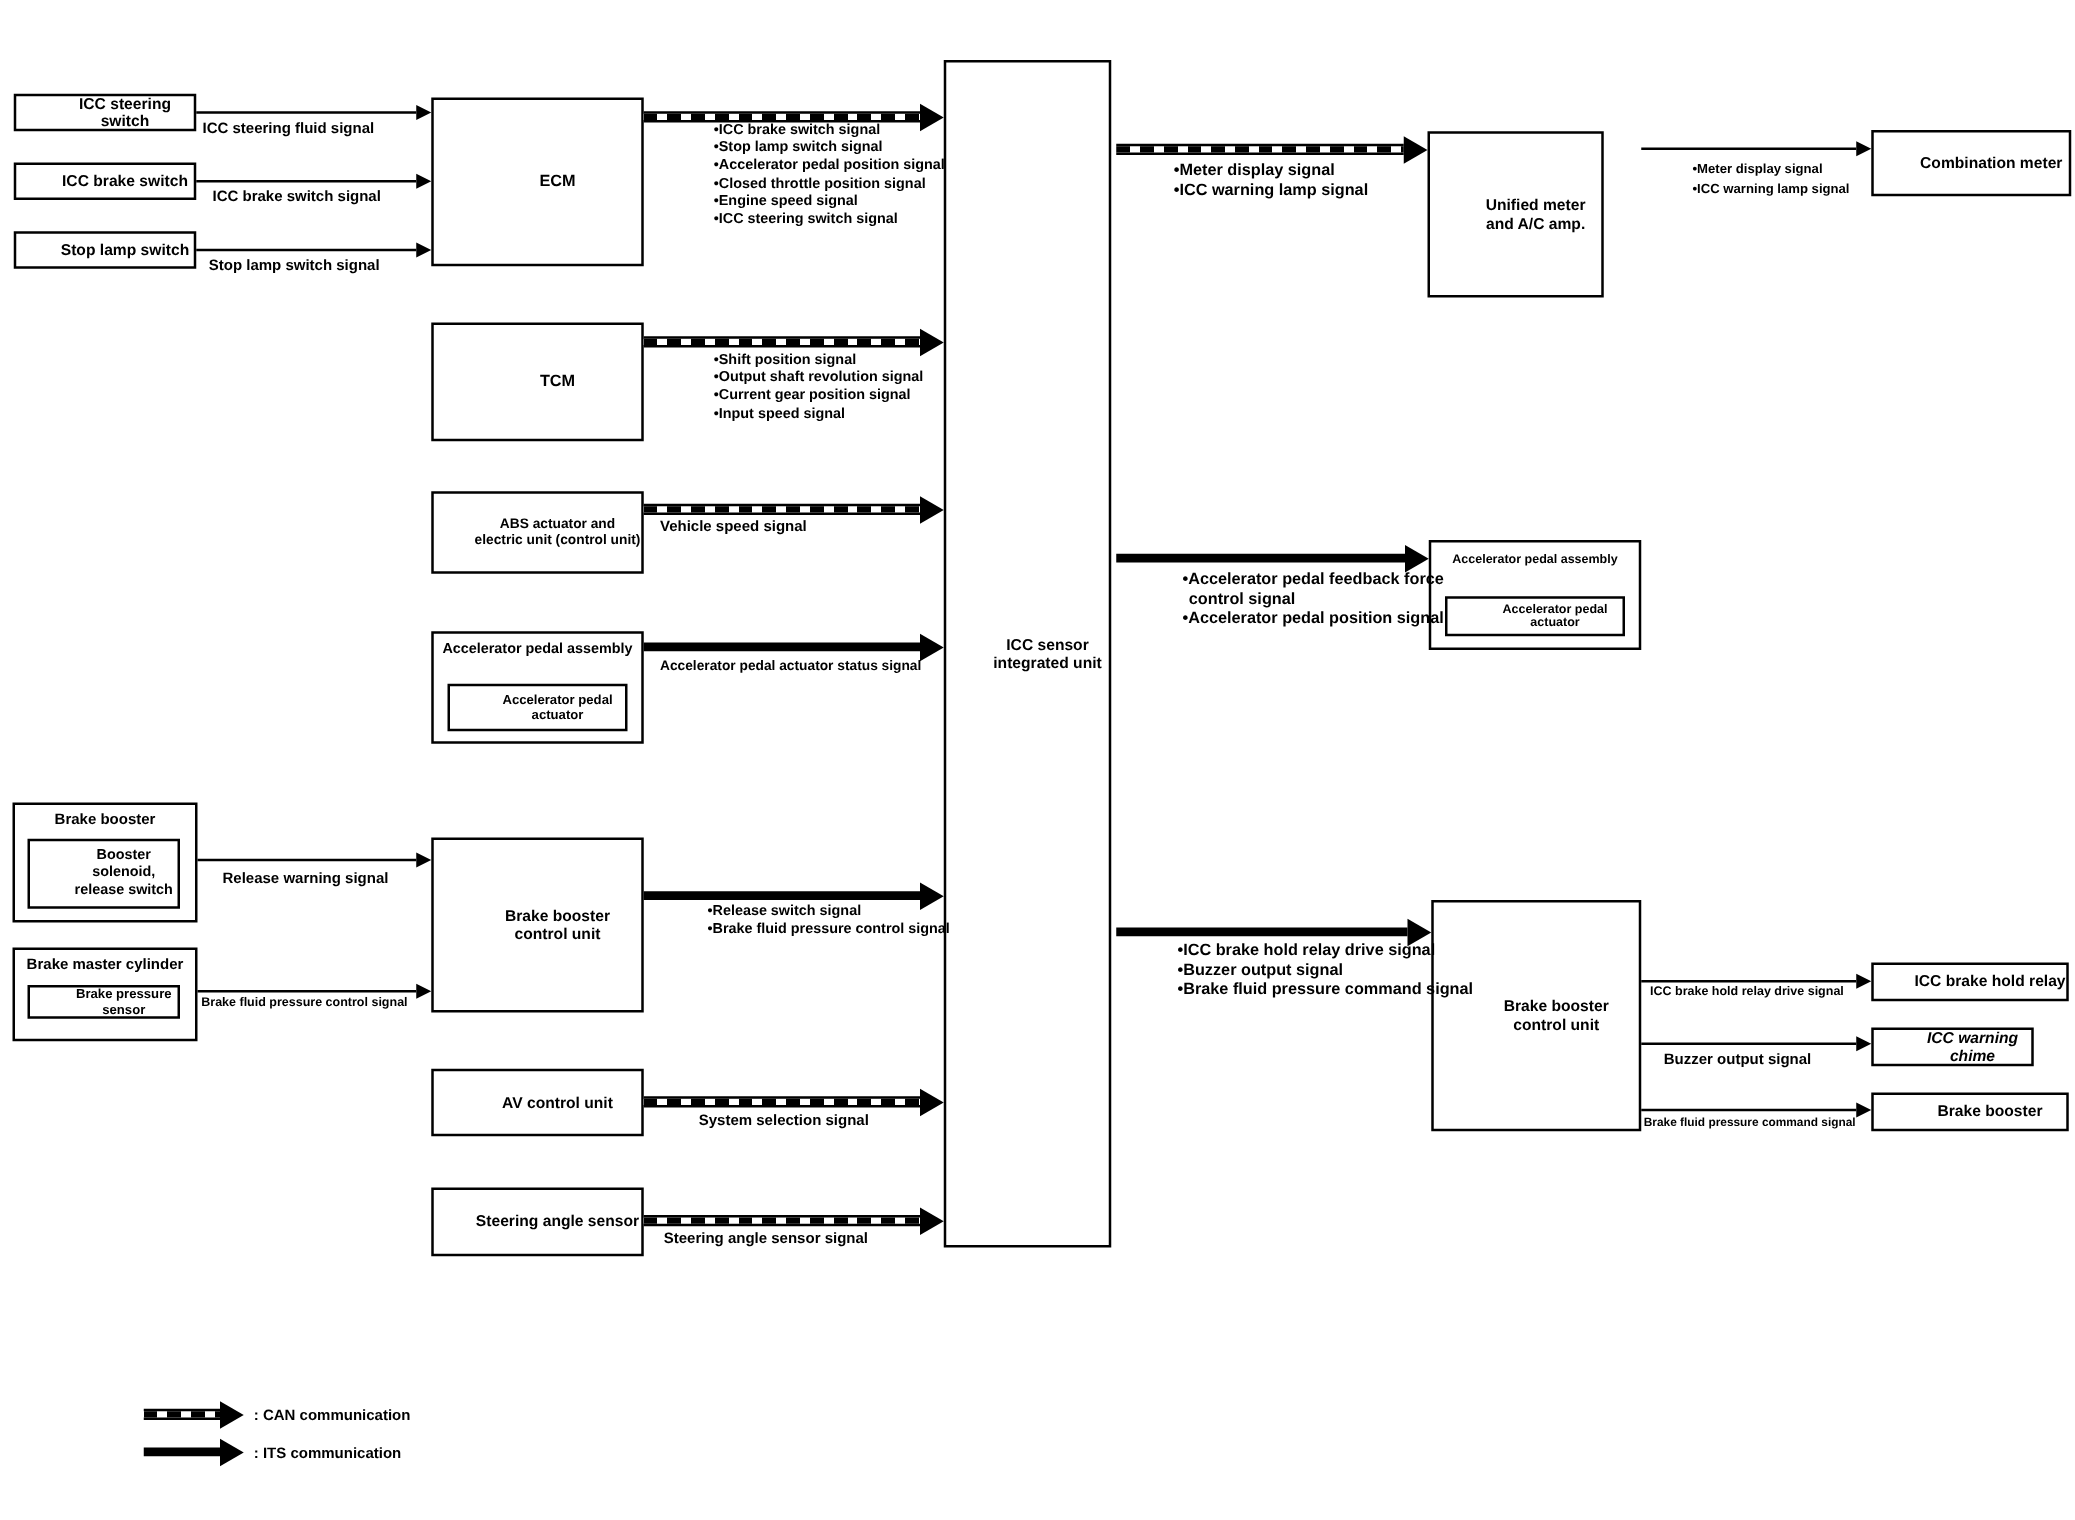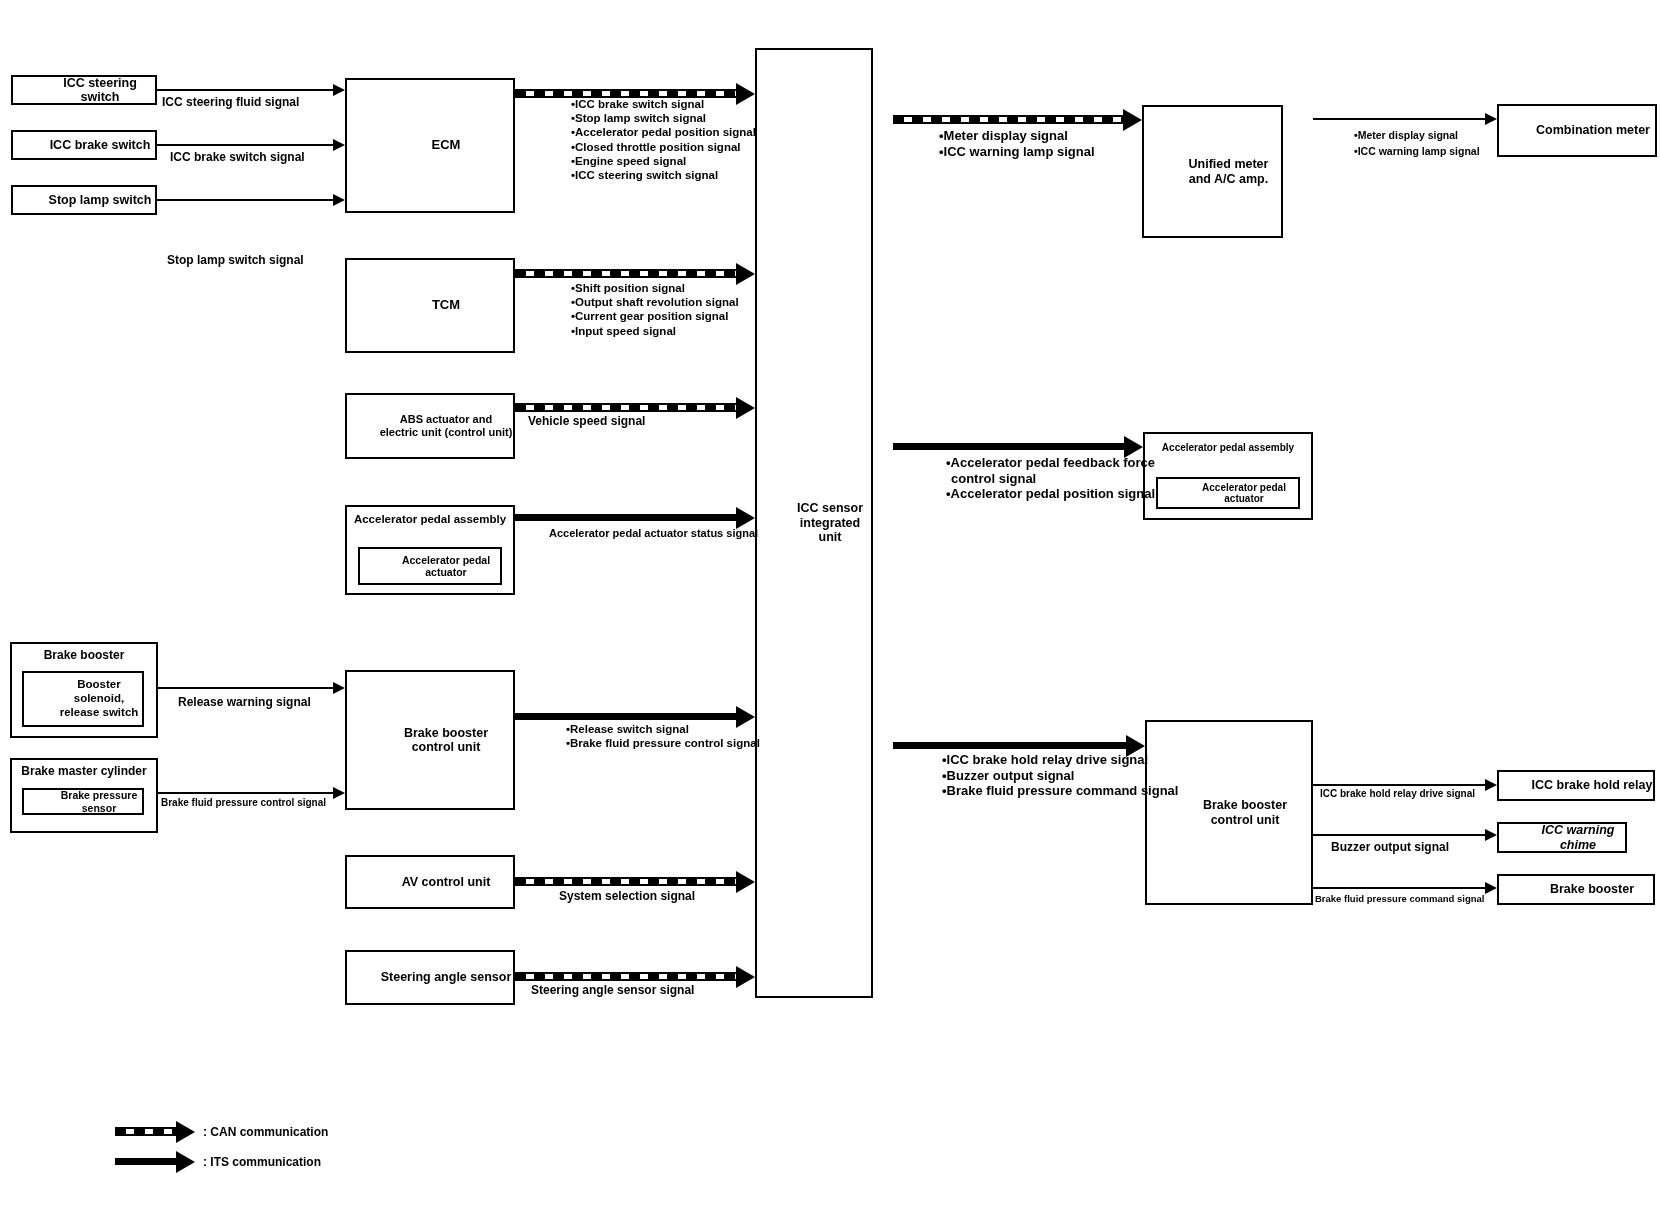--- a/index.html
+++ b/index.html
@@ -23,21 +23,21 @@
         background:repeating-linear-gradient(90deg,#000 0 11px,#fff 11px 19px);}
   .a-can::after{content:'';position:absolute;right:-19px;top:50%;transform:translateY(-50%);
         width:0;height:0;border-top:11px solid transparent;border-bottom:11px solid transparent;
         border-left:19px solid #000;}
   .a-its{position:absolute;height:7px;background:#000;}
   .a-its::after{content:'';position:absolute;right:-19px;top:50%;transform:translateY(-50%);
         width:0;height:0;border-top:11px solid transparent;border-bottom:11px solid transparent;
         border-left:19px solid #000;}
   
   .lbl{position:absolute;font-weight:bold;white-space:nowrap;font-size:12px;}
-  .lab-11{font-size:11px;margin-left:21px;}
+  .lab-11{font-size:11px;}
   .lab-sm{font-size:10px;}
   .lab-xs{font-size:9.5px;}
   .bullets{position:absolute;font-weight:bold;white-space:nowrap;margin-left:34px;}
   .bul-md{font-size:11.5px;line-height:14.2px;}
   .bul-lg{font-size:13px;line-height:15.5px;}
   .bul-sm{font-size:10.5px;line-height:16px;}
   .indent{padding-left:5px;}
 </style>
 </head>
 <body>
@@ -91,21 +91,21 @@
   </div>
 
   <div class="node" style="left:345px;top:950px;width:170px;height:55px;">
     <span>Steering angle sensor</span>
   </div>
 
   <div class="node" style="left:345px;top:855px;width:170px;height:54px;">
     <span>AV control unit</span>
   </div>
 
-  <div class="node" style="left:755px;top:48px;width:118px;height:950px;text-align:center;">
+  <div class="node" style="left:755px;top:48px;width:134px;height:950px;text-align:center;">
     <span style="max-width:100px;">ICC sensor integrated unit</span>
   </div>
 
   <div class="node" style="left:1142px;top:105px;width:141px;height:133px;">
     <span style="max-width:120px;">Unified meter and A/C amp.</span>
   </div>
   <div class="node" style="left:1497px;top:104px;width:160px;height:53px;">
     <span>Combination meter</span>
   </div>
 
@@ -147,21 +147,21 @@
   <div class="a-can" style="left:515px;top:972px;width:221px;"></div>
   <div class="a-can" style="left:893px;top:115px;width:230px;"></div>
 
   <div class="a-its" style="left:515px;top:514px;width:221px;"></div>
   <div class="a-its" style="left:515px;top:713px;width:221px;"></div>
   <div class="a-its" style="left:893px;top:443px;width:231px;"></div>
   <div class="a-its" style="left:893px;top:742px;width:233px;"></div>
 
   <div class="lbl" style="left:162px;top:95px;">ICC steering fluid signal</div>
   <div class="lbl" style="left:170px;top:150px;">ICC brake switch signal</div>
-  <div class="lbl" style="left:167px;top:205px;margin-top:48px;">Stop lamp switch signal</div>
+  <div class="lbl" style="left:167px;top:205px;">Stop lamp switch signal</div>
   <div class="lbl" style="left:528px;top:414px;">Vehicle speed signal</div>
   <div class="lbl lab-11" style="left:528px;top:527px;">Accelerator pedal actuator status signal</div>
   <div class="lbl" style="left:178px;top:695px;">Release warning signal</div>
   <div class="lbl lab-sm" style="left:161px;top:797px;">Brake fluid pressure control signal</div>
   <div class="lbl" style="left:559px;top:889px;">System selection signal</div>
   <div class="lbl" style="left:531px;top:983px;">Steering angle sensor signal</div>
   <div class="lbl lab-sm" style="left:1320px;top:788px;">ICC brake hold relay drive signal</div>
   <div class="lbl" style="left:1331px;top:840px;">Buzzer output signal</div>
   <div class="lbl lab-xs" style="left:1315px;top:893px;">Brake fluid pressure command signal</div>
 

